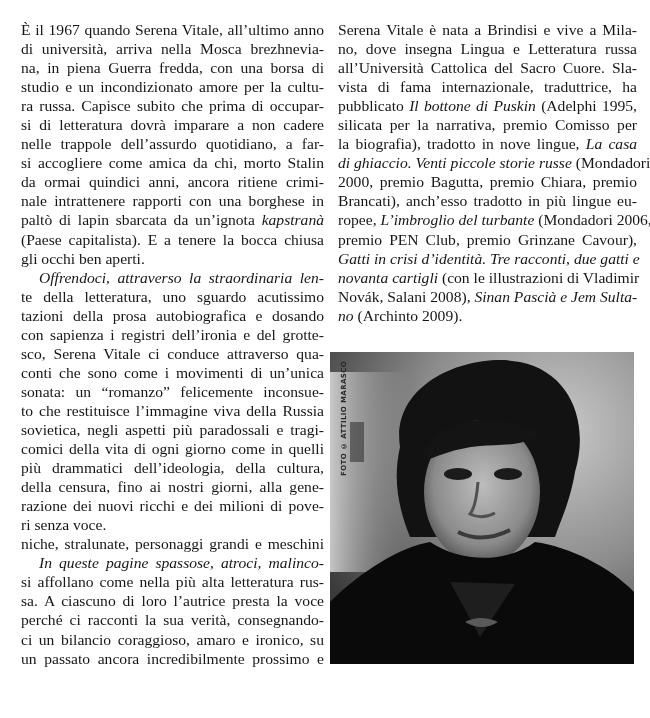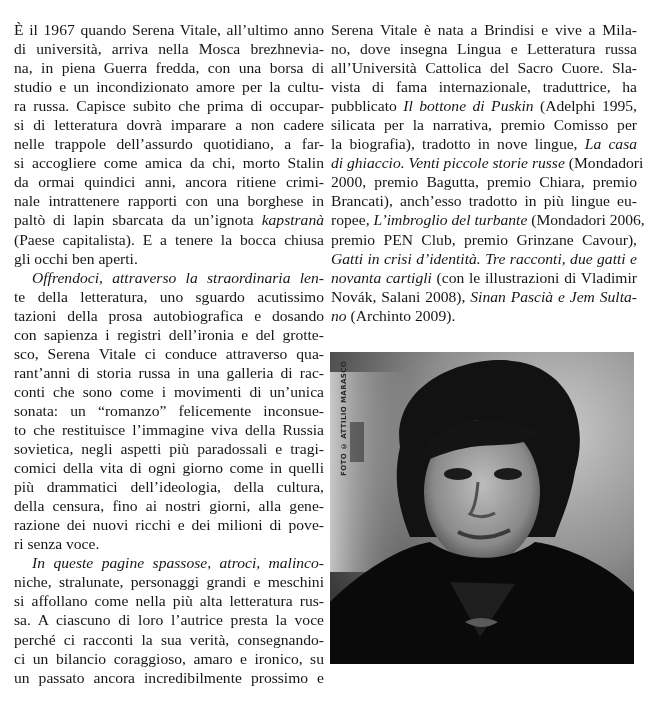--- a/index.html
+++ b/index.html
@@ -31,20 +31,21 @@
   .col-right {
     left: 331px;
     width: 306px;
   }
   .line {
     display: block;
     white-space: nowrap;
     text-align: justify;
     text-align-last: justify;
     height: 19.05px;
+    margin-left: 7px;
   }
   .line.last {
     text-align-last: left;
   }
   .line.indent {
     padding-left: 18px;
     font-style: italic;
   }
   .line i, .it {
     font-style: italic;
@@ -92,32 +93,31 @@
     <span class="line"><span>da ormai quindici anni, ancora ritiene crimi-</span></span>
     <span class="line"><span>nale intrattenere rapporti con una borghese in</span></span>
     <span class="line"><span>paltò di lapin sbarcata da un’ignota </span><i>kapstranà</i></span>
     <span class="line"><span>(Paese capitalista). E a tenere la bocca chiusa</span></span>
     <span class="line last"><span>gli occhi ben aperti.</span></span>
     <span class="line indent"><span>Offrendoci, attraverso la straordinaria len-</span></span>
     <span class="line"><span>te della letteratura, uno sguardo acutissimo</span></span>
     <span class="line"><span>tazioni della prosa autobiografica e dosando</span></span>
     <span class="line"><span>con sapienza i registri dell’ironia e del grotte-</span></span>
     <span class="line"><span>sco, Serena Vitale ci conduce attraverso qua-</span></span>
-    <span class="line"><span>rant’anni di storia russa in una galleria di rac-</span></span>
     <span class="line"><span>conti che sono come i movimenti di un’unica</span></span>
     <span class="line"><span>sonata: un “romanzo” felicemente inconsue-</span></span>
     <span class="line"><span>to che restituisce l’immagine viva della Russia</span></span>
     <span class="line"><span>sovietica, negli aspetti più paradossali e tragi-</span></span>
     <span class="line"><span>comici della vita di ogni giorno come in quelli</span></span>
     <span class="line"><span>più drammatici dell’ideologia, della cultura,</span></span>
     <span class="line"><span>della censura, fino ai nostri giorni, alla gene-</span></span>
     <span class="line"><span>razione dei nuovi ricchi e dei milioni di pove-</span></span>
     <span class="line last"><span>ri senza voce.</span></span>
+    <span class="line"><span>niche, stralunate, personaggi grandi e meschini</span></span>
     <span class="line indent"><span>In queste pagine spassose, atroci, malinco-</span></span>
-    <span class="line"><span>niche, stralunate, personaggi grandi e meschini</span></span>
     <span class="line"><span>si affollano come nella più alta letteratura rus-</span></span>
     <span class="line"><span>sa. A ciascuno di loro l’autrice presta la voce</span></span>
     <span class="line"><span>perché ci racconti la sua verità, consegnando-</span></span>
     <span class="line"><span>ci un bilancio coraggioso, amaro e ironico, su</span></span>
     <span class="line"><span>un passato ancora incredibilmente prossimo e</span></span>
   </div>
 <div class="col col-right" id="right-col">
     <span class="line"><span>Serena Vitale è nata a Brindisi e vive a Mila-</span></span>
     <span class="line"><span>no, dove insegna Lingua e Letteratura russa</span></span>
     <span class="line"><span>all’Università Cattolica del Sacro Cuore. Sla-</span></span>

